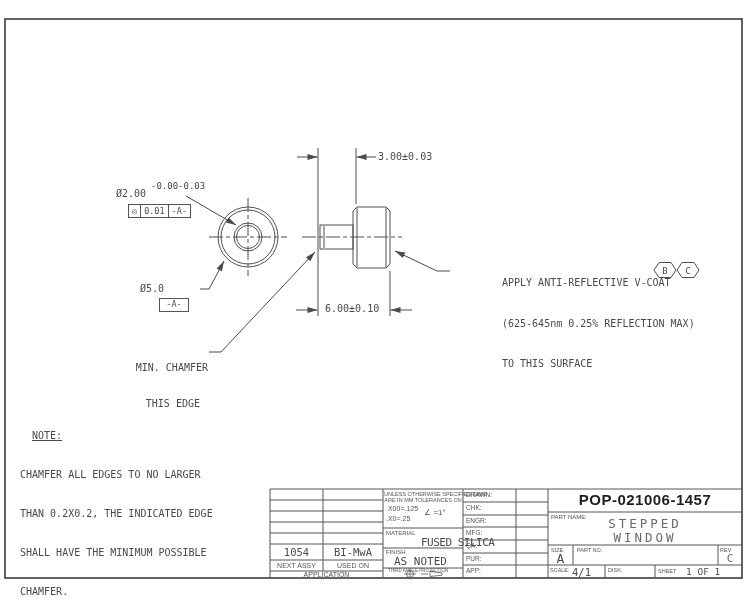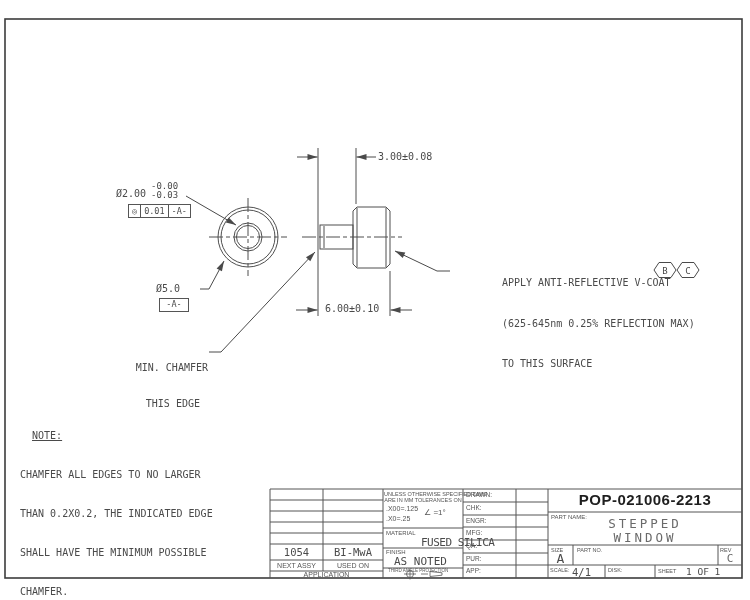--- a/index.html
+++ b/index.html
@@ -1,19 +1,19 @@
 <!DOCTYPE html>
 <html><head>
 <meta charset="utf-8">
 <style>
   html,body{margin:0;padding:0;width:750px;height:600px;background:#ffffff;overflow:hidden;}
   #sheet{position:absolute;left:0;top:0;width:750px;height:600px;font-family:"DejaVu Sans Mono",monospace;color:#4a4a4a;}
   svg{position:absolute;left:0;top:0;}
   .t{position:absolute;white-space:pre;font-size:10px;line-height:12px;color:#4a4a4a;}
-  .stack{position:absolute;display:flex;flex-direction:column;font-size:9px;line-height:9px;}
+  .stack{position:absolute;display:flex;flex-direction:row;font-size:9px;line-height:9px;}
   .fcf{position:absolute;display:flex;border:1px solid #555;height:12px;font-size:8.5px;line-height:12px;background:#fff;}
   .fcf span{padding:0 3px;border-right:1px solid #555;}
   .fcf span:last-child{border-right:none;}
   .databox{position:absolute;border:1px solid #555;font-size:8.5px;line-height:11px;text-align:center;background:#fff;}
   .note{position:absolute;font-size:10px;line-height:13px;white-space:pre;}
   .note .nt{text-decoration:underline;padding-left:12px;}
   .rightalign{text-align:right;}
   .tb-label{position:absolute;font-family:"Liberation Sans",sans-serif;font-size:6px;line-height:7px;color:#555;white-space:pre;}
   .tb-tiny{position:absolute;font-family:"Liberation Sans",sans-serif;font-size:5.5px;line-height:6px;color:#555;white-space:pre;}
   .tb-val{position:absolute;font-size:10.5px;color:#4a4a4a;white-space:pre;}
@@ -100,24 +100,24 @@
     <span>-0.00</span>
     <span>-0.03</span>
   </span>
 
   <span class="fcf" style="left:128px;top:204px;">
     <span>◎</span>
     <span>0.01</span>
     <span>-A-</span>
   </span>
 
-  <span class="t" style="left:156px;top:283px;">Ø5.0</span>
+  <span class="t" style="left:140px;top:283px;">Ø5.0</span>
   <span class="databox" style="left:159px;top:298px;width:28px;height:12px;">-A-</span>
 
-  <span class="t" style="left:378px;top:151px;">3.00±0.08</span>
+  <span class="t" style="left:378px;top:151px;">3.00±0.03</span>
   <span class="t" style="left:325px;top:303px;">6.00±0.10</span>
 
   <div class="note" style="left:455px;top:249px;line-height:13.5px;margin-left:47px;">
     <div>APPLY ANTI-REFLECTIVE V-COAT</div>
     <div>(625-645nm 0.25% REFLECTION MAX)</div>
     <div>TO THIS SURFACE</div>
   </div>
 
   <div class="note rightalign" style="left:98px;top:338px;width:110px;line-height:12px;">
     <div>MIN. CHAMFER</div>
@@ -125,21 +125,21 @@
   </div>
 
   <div class="note" style="left:20px;top:403px;">
     <div class="nt">NOTE:</div>
     <div>CHAMFER ALL EDGES TO NO LARGER</div>
     <div>THAN 0.2X0.2, THE INDICATED EDGE</div>
     <div>SHALL HAVE THE MINIMUM POSSIBLE</div>
     <div>CHAMFER.</div>
   </div>
 
-  <div class="pop">POP-021006-2213</div>
+  <div class="pop">POP-021006-1457</div>
   <span class="tb-label" style="left:551px;top:514px;">PART NAME:</span>
   <div class="pname" style="top:516px;">STEPPED</div>
   <div class="pname" style="top:530px;">WINDOW</div>
 
   <span class="tb-tiny" style="left:551px;top:547px;">SIZE</span>
   <span class="tb-val" style="left:548px;top:551px;width:25px;text-align:center;font-size:13px;">A</span>
   <span class="tb-tiny" style="left:577px;top:547px;">PART NO.</span>
   <span class="tb-tiny" style="left:720px;top:547px;">REV</span>
   <span class="tb-val" style="left:718px;top:552px;width:24px;text-align:center;font-size:11px;color:#6a6a6a;">C</span>
 

